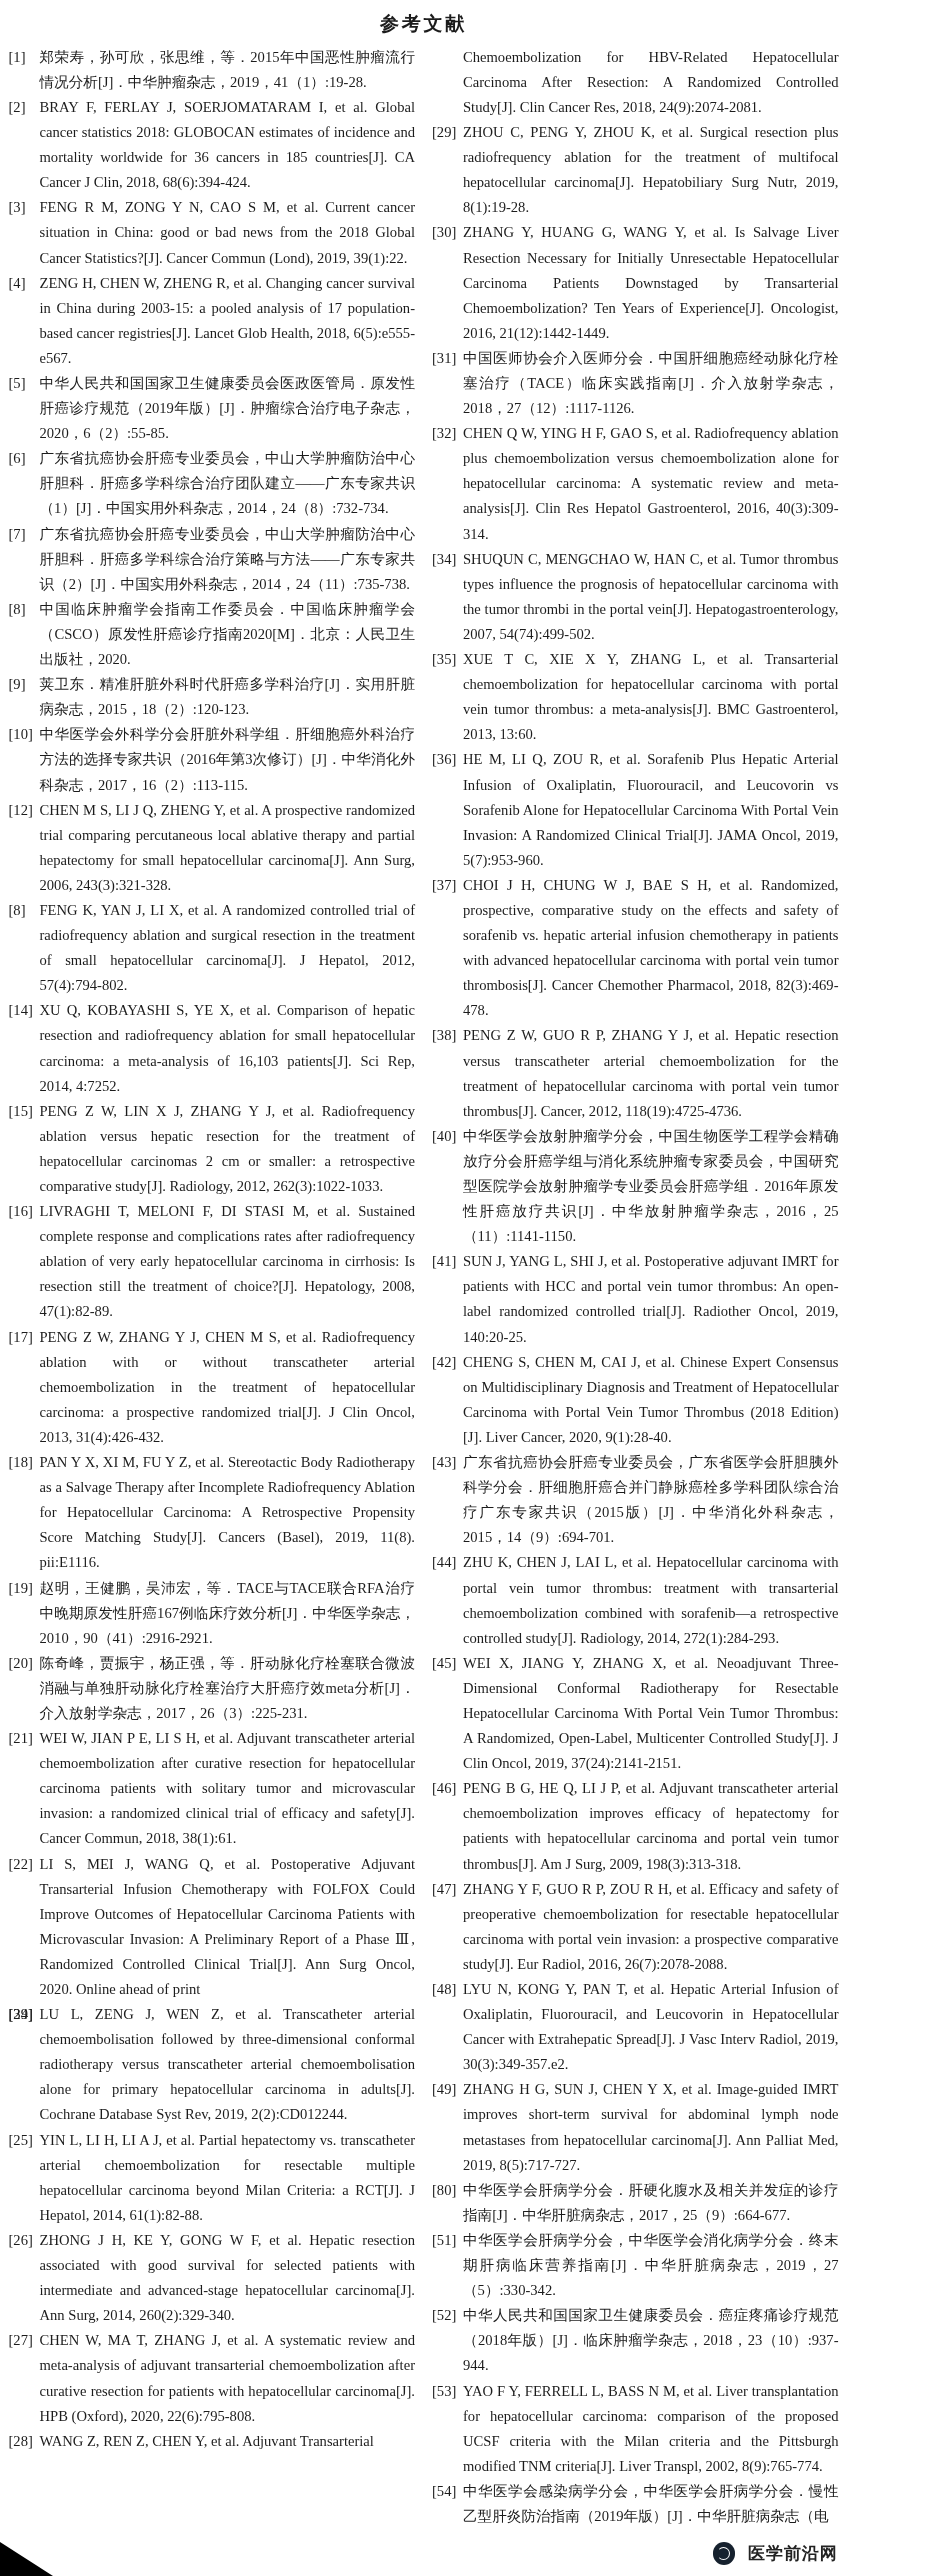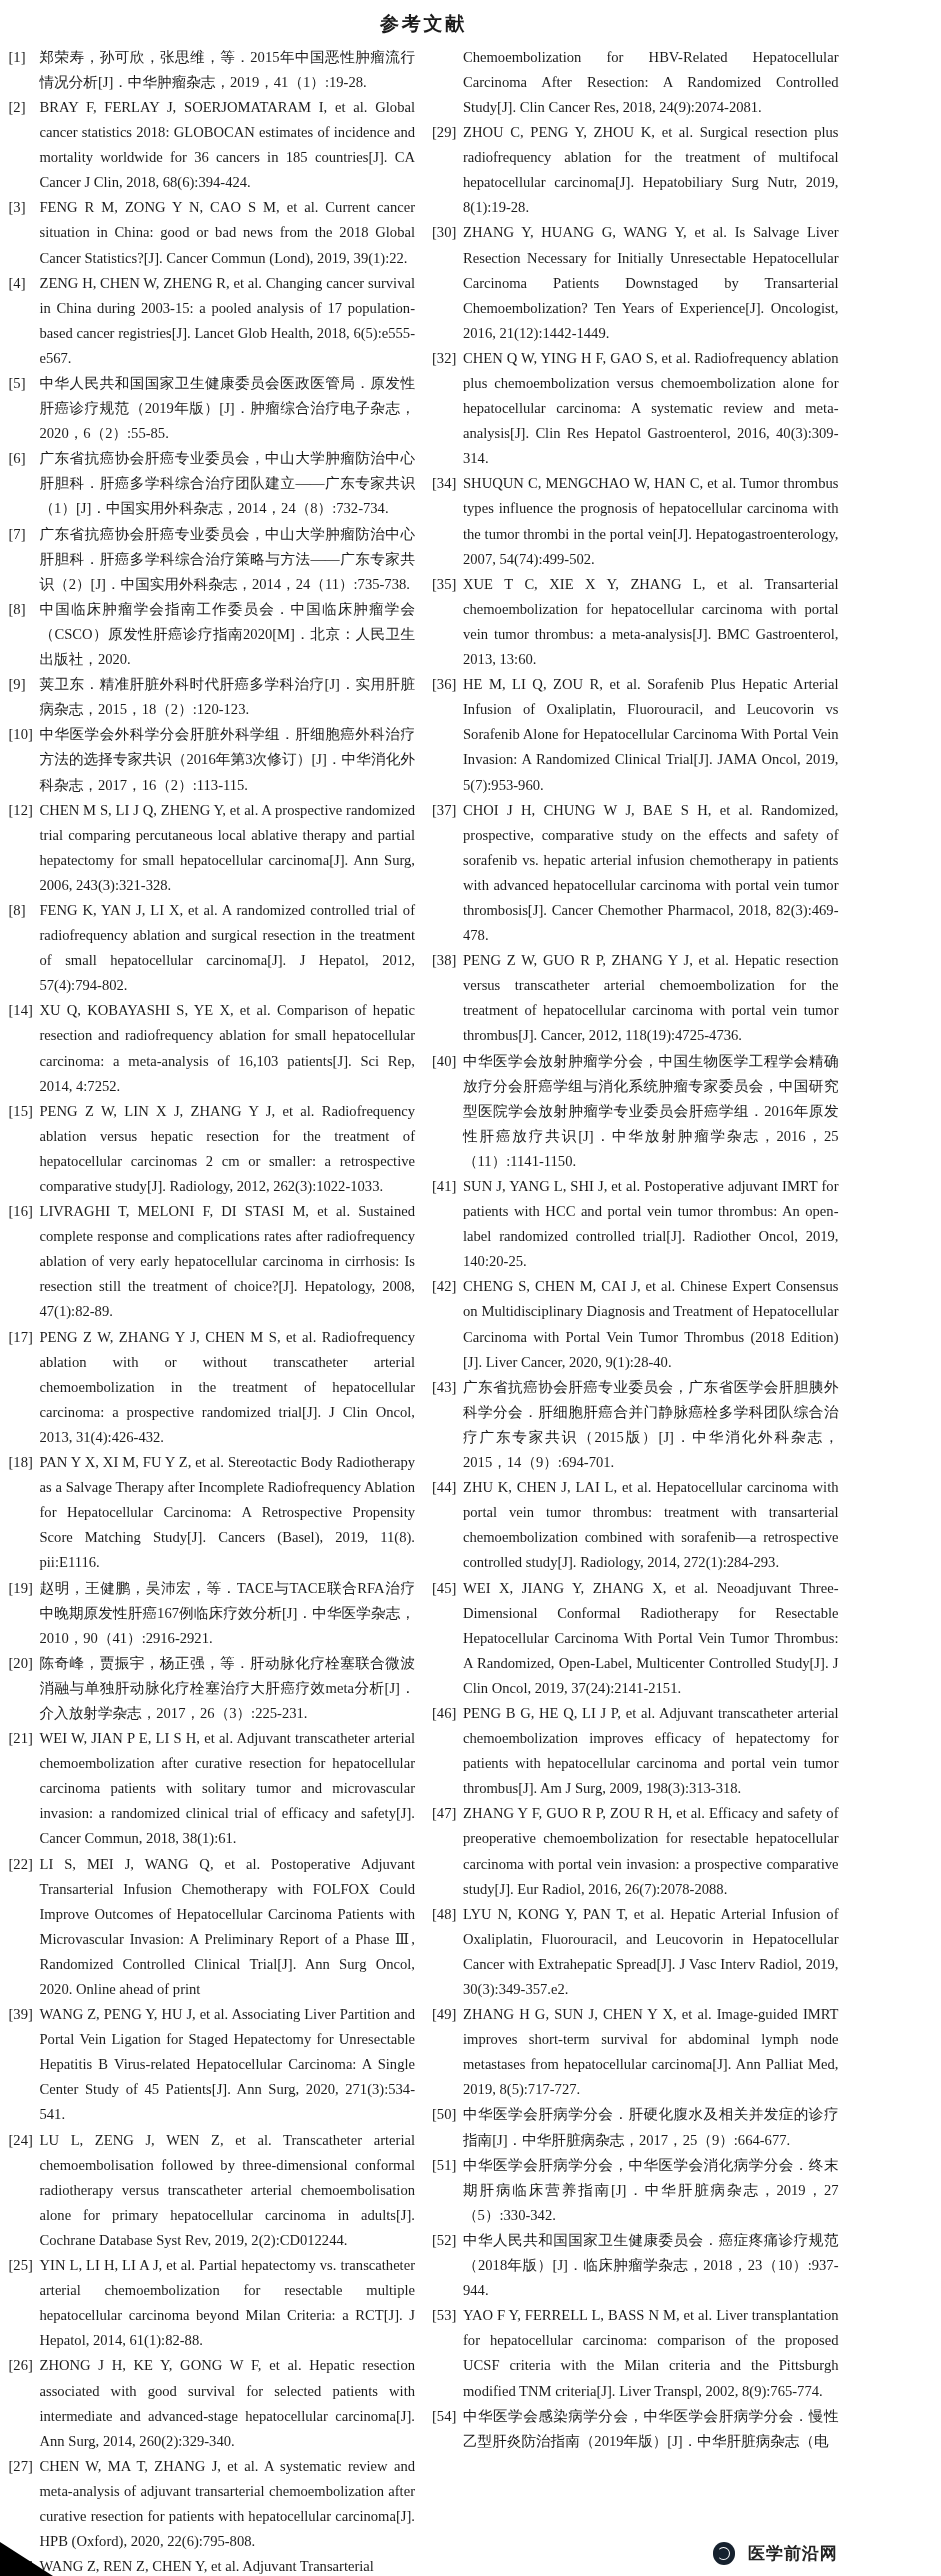--- a/index.html
+++ b/index.html
@@ -188,21 +188,20 @@
       <span class="txt">WEI W, JIAN P E, LI S H, et al. Adjuvant transcatheter arterial chemoembolization after curative resection for hepatocellular carcinoma patients with solitary tumor and microvascular invasion: a randomized clinical trial of efficacy and safety[J]. Cancer Commun, 2018, 38(1):61.</span>
     </p>
 
     <p class="ref">
       <span class="num">[22]</span>
       <span class="txt">LI S, MEI J, WANG Q, et al. Postoperative Adjuvant Transarterial Infusion Chemotherapy with FOLFOX Could Improve Outcomes of Hepatocellular Carcinoma Patients with Microvascular Invasion: A Preliminary Report of a Phase Ⅲ, Randomized Controlled Clinical Trial[J]. Ann Surg Oncol, 2020. Online ahead of print</span>
     </p>
 
     <p class="ref">
       <span class="num">[39]</span>
-      <span class="txt">WANG Z, PENG Y, HU J, et al. Associating Liver Partition and Portal Vein Ligation for Staged Hepatectomy for Unresectable Hepatitis B Virus-related Hepatocellular Carcinoma: A Single Center Study of 45 Patients[J]. Ann Surg, 2020, 271(3):534-541.</span>
     </p>
 
     <p class="ref">
       <span class="num">[24]</span>
       <span class="txt">LU L, ZENG J, WEN Z, et al. Transcatheter arterial chemoembolisation followed by three-dimensional conformal radiotherapy versus transcatheter arterial chemoembolisation alone for primary hepatocellular carcinoma in adults[J]. Cochrane Database Syst Rev, 2019, 2(2):CD012244.</span>
     </p>
 
     <p class="ref">
       <span class="num">[25]</span>
       <span class="txt">YIN L, LI H, LI A J, et al. Partial hepatectomy vs. transcatheter arterial chemoembolization for resectable multiple hepatocellular carcinoma beyond Milan Criteria: a RCT[J]. J Hepatol, 2014, 61(1):82-88.</span>
@@ -232,20 +231,24 @@
     <p class="ref">
       <span class="num">[29]</span>
       <span class="txt">ZHOU C, PENG Y, ZHOU K, et al. Surgical resection plus radiofrequency ablation for the treatment of multifocal hepatocellular carcinoma[J]. Hepatobiliary Surg Nutr, 2019, 8(1):19-28.</span>
     </p>
 
     <p class="ref">
       <span class="num">[30]</span>
       <span class="txt">ZHANG Y, HUANG G, WANG Y, et al. Is Salvage Liver Resection Necessary for Initially Unresectable Hepatocellular Carcinoma Patients Downstaged by Transarterial Chemoembolization? Ten Years of Experience[J]. Oncologist, 2016, 21(12):1442-1449.</span>
     </p>
 
+    <p class="ref">
+      <span class="num">[31]</span>
+      <span class="txt">中国医师协会介入医师分会．中国肝细胞癌经动脉化疗栓塞治疗（TACE）临床实践指南[J]．介入放射学杂志，2018，27（12）:1117-1126.</span>
+    </p>
 
     <p class="ref">
       <span class="num">[32]</span>
       <span class="txt">CHEN Q W, YING H F, GAO S, et al. Radiofrequency ablation plus chemoembolization versus chemoembolization alone for hepatocellular carcinoma: A systematic review and meta-analysis[J]. Clin Res Hepatol Gastroenterol, 2016, 40(3):309-314.</span>
     </p>
 
 
     <p class="ref">
       <span class="num">[34]</span>
       <span class="txt">SHUQUN C, MENGCHAO W, HAN C, et al. Tumor thrombus types influence the prognosis of hepatocellular carcinoma with the tumor thrombi in the portal vein[J]. Hepatogastroenterology, 2007, 54(74):499-502.</span>
@@ -316,21 +319,21 @@
       <span class="num">[48]</span>
       <span class="txt">LYU N, KONG Y, PAN T, et al. Hepatic Arterial Infusion of Oxaliplatin, Fluorouracil, and Leucovorin in Hepatocellular Cancer with Extrahepatic Spread[J]. J Vasc Interv Radiol, 2019, 30(3):349-357.e2.</span>
     </p>
 
     <p class="ref">
       <span class="num">[49]</span>
       <span class="txt">ZHANG H G, SUN J, CHEN Y X, et al. Image-guided IMRT improves short-term survival for abdominal lymph node metastases from hepatocellular carcinoma[J]. Ann Palliat Med, 2019, 8(5):717-727.</span>
     </p>
 
     <p class="ref">
-      <span class="num">[50]</span>
+      <span class="num">[80]</span>
       <span class="txt">中华医学会肝病学分会．肝硬化腹水及相关并发症的诊疗指南[J]．中华肝脏病杂志，2017，25（9）:664-677.</span>
     </p>
 
     <p class="ref">
       <span class="num">[51]</span>
       <span class="txt">中华医学会肝病学分会，中华医学会消化病学分会．终末期肝病临床营养指南[J]．中华肝脏病杂志，2019，27（5）:330-342.</span>
     </p>
 
     <p class="ref">
       <span class="num">[52]</span>

